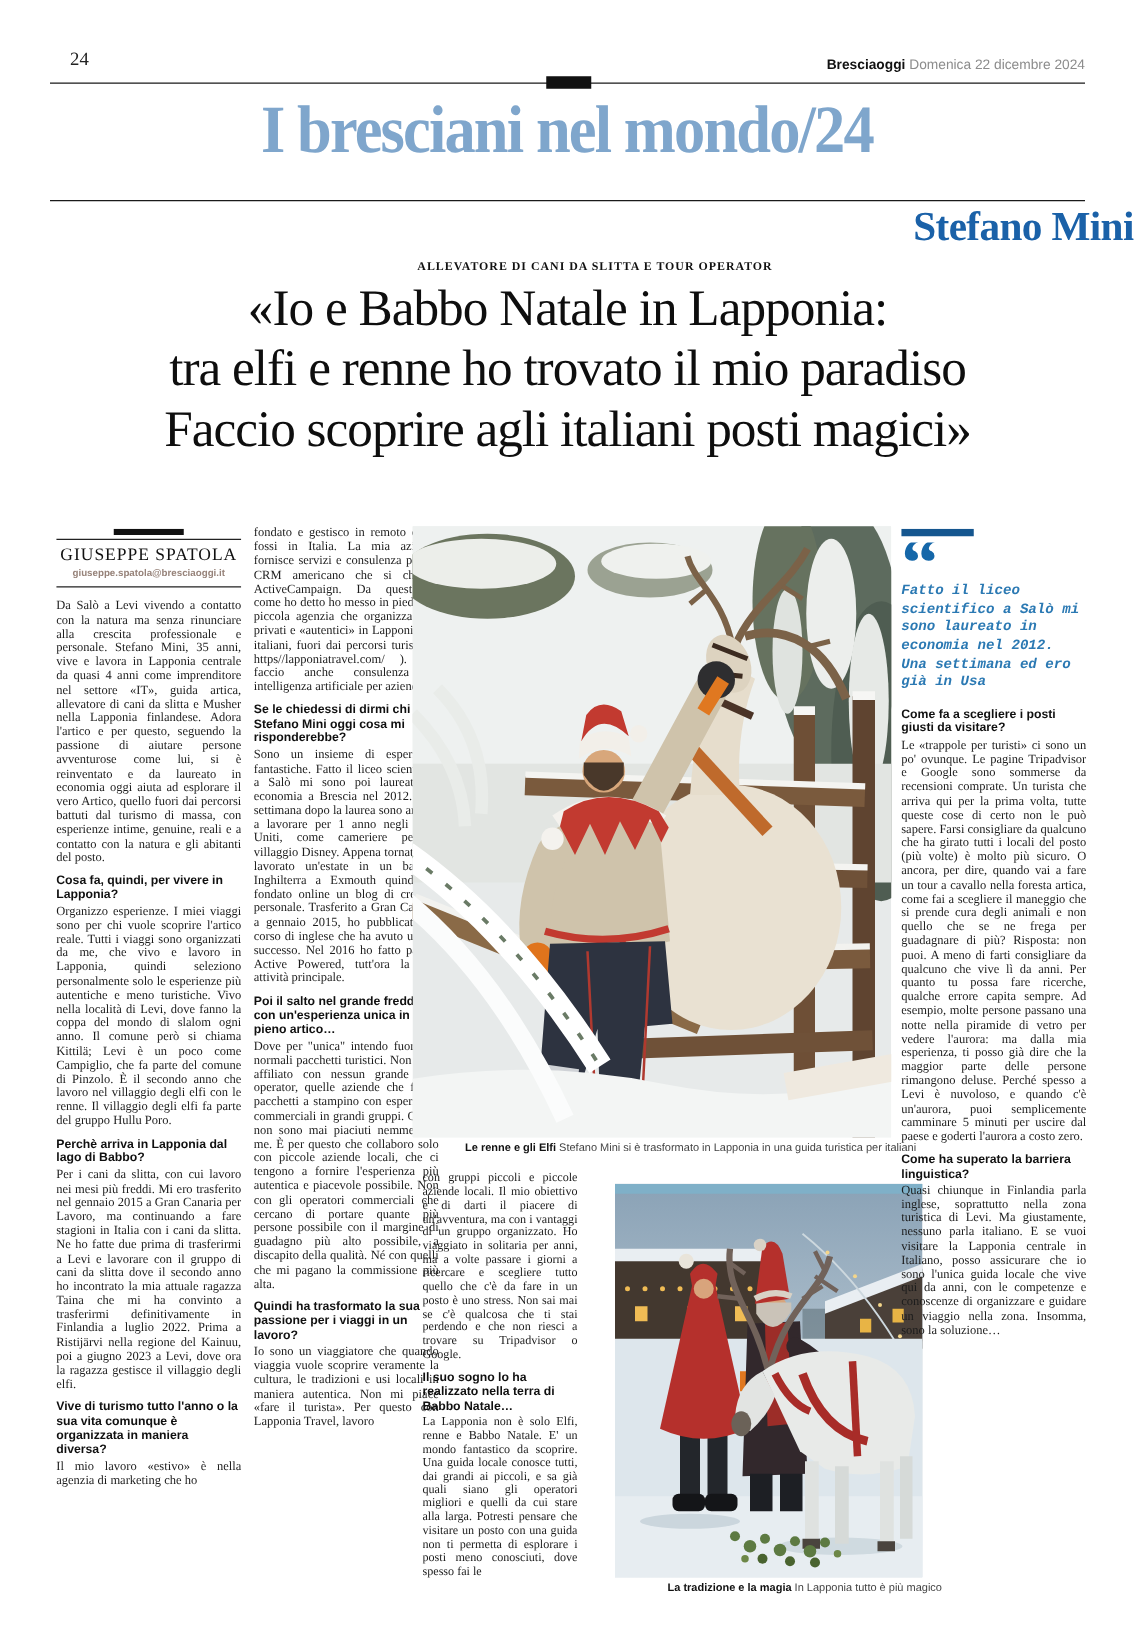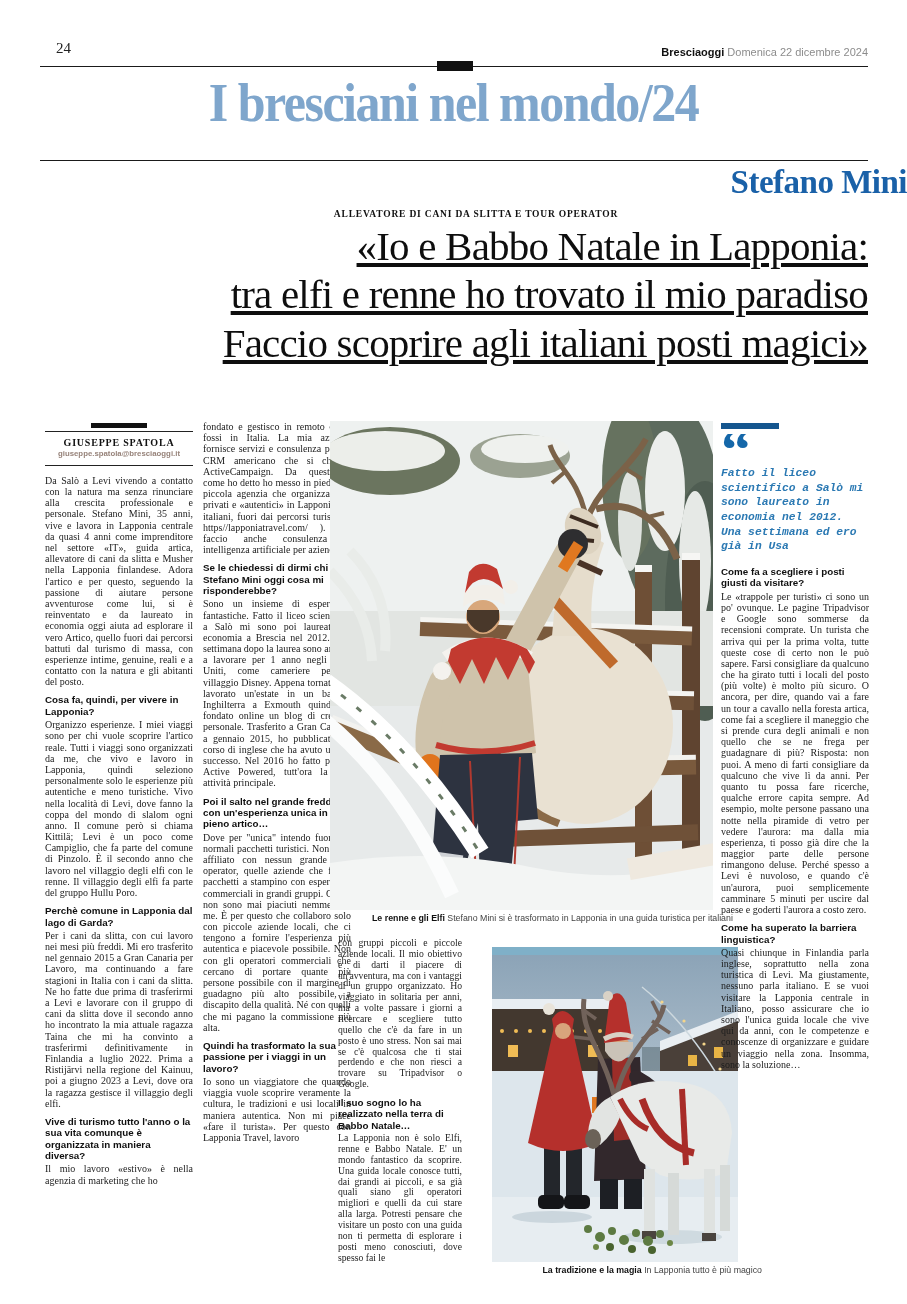--- a/index.html
+++ b/index.html
@@ -16,55 +16,55 @@
   .rule-tab{position:absolute;left:437px;top:61px;width:36px;height:10px;background:#111;}
   .rule-mid{top:160px;}
 
   .kicker{position:absolute;left:0;right:0;top:74px;text-align:center;
           font-weight:bold;font-size:50px;letter-spacing:-1.5px;color:#7fa6cc;
           transform:scaleY(1.08);}
   .person{position:absolute;left:0;right:0;top:164px;text-align:right;
           font-weight:bold;font-size:33px;letter-spacing:-0.5px;color:#1a61a8;}
   .role{position:absolute;left:0;right:0;top:209px;text-align:center;
         font-weight:bold;font-size:9.5px;letter-spacing:0.8px;color:#111;padding-left:45px;}
-  .headline{position:absolute;left:40px;right:39px;top:222px;text-align:right;
-            font-size:41px;line-height:1.18;letter-spacing:-0.8px;color:#0e0e0e;text-decoration:underline;}
+  .headline{position:absolute;left:40px;right:39px;top:222px;text-align:center;
+            font-size:41px;line-height:1.18;letter-spacing:-0.8px;color:#0e0e0e;}
 
   
   .col{position:absolute;width:148px;font-size:10px;line-height:1.12;text-align:justify;
        overflow:hidden;hyphens:auto;}
   .col1{left:45px;top:423px;height:881px;}
   .col2{left:203px;top:421px;height:883px;}
   .col3{left:338px;top:938px;width:124px;height:366px;font-size:9.7px;}
   .col4{left:721px;top:423px;height:881px;}
   .bp{margin:0 0 3px 0;}
   .bq{margin:7px 0 2px 0;font-family:"Liberation Sans",sans-serif;font-size:9.8px;
       font-weight:bold;line-height:1.16;text-align:left;color:#101010;}
 
   
   .authorbox{margin-bottom:9px;text-align:center;border-bottom:1px solid #222;padding-bottom:6px;}
   .ab-bar{width:56px;height:5px;background:#111;margin:0 auto 3px auto;}
   .ab-rule{border-top:1px solid #222;margin-bottom:5px;}
-  .ab-name{font-weight:bold;font-size:10px;letter-spacing:0.8px;color:#111;}
+  .ab-name{font-weight:normal;font-size:14px;letter-spacing:0.8px;color:#111;}
   .ab-mail{font-family:"Liberation Sans",sans-serif;font-weight:bold;font-size:7.8px;color:#97837a;margin-top:2px;}
 
   
   .quotebox{margin-bottom:12px;text-align:left;}
   .qbar{width:58px;height:6px;background:#15568f;margin-bottom:5px;}
   .qmark{font-family:"Liberation Serif",serif;font-weight:bold;font-size:60px;color:#1567a9;
          line-height:0.55;height:32px;overflow:hidden;}
   .qtext{font-family:Liberation Mono, monospace;font-size:11.3px;font-style:italic;
          font-weight:bold;color:#2b79b3;line-height:1.3;}
 
   
   figure{margin:0;padding:0;position:absolute;}
   .fig1{left:330px;top:421px;width:383px;}
   .fig2{left:492px;top:947px;width:270px;}
   .cap{margin-top:3px;font-family:"Liberation Sans",sans-serif;font-size:8.8px;color:#444;
-       white-space:nowrap;text-align:right;padding-left:42px;}
+       white-space:nowrap;text-align:left;padding-left:42px;}
   .cap .lead{font-weight:bold;color:#111;}
   svg{display:block;}
 </style>
 </head>
 <body>
 
 <div id="page">
 
   <div class="pagenum">24</div>
   <div class="masthead">
@@ -88,21 +88,21 @@
   <div class="col col1">
     <div class="authorbox">
       <div class="ab-bar"></div>
       <div class="ab-rule"></div>
       <div class="ab-name">GIUSEPPE SPATOLA</div>
       <div class="ab-mail">giuseppe.spatola@bresciaoggi.it</div>
     </div>
     <p class="bp">Da Salò a Levi vivendo a contatto con la natura ma senza rinunciare alla crescita professionale e personale. Stefano Mini, 35 anni, vive e lavora in Lapponia centrale da quasi 4 anni come imprenditore nel settore «IT», guida artica, allevatore di cani da slitta e Musher nella Lapponia finlandese. Adora l'artico e per questo, seguendo la passione di aiutare persone avventurose come lui, si è reinventato e da laureato in economia oggi aiuta ad esplorare il vero Artico, quello fuori dai percorsi battuti dal turismo di massa, con esperienze intime, genuine, reali e a contatto con la natura e gli abitanti del posto.</p>
     <h4 class="bq">Cosa fa, quindi, per vivere in Lapponia?</h4>
     <p class="bp">Organizzo esperienze. I miei viaggi sono per chi vuole scoprire l'artico reale. Tutti i viaggi sono organizzati da me, che vivo e lavoro in Lapponia, quindi seleziono personalmente solo le esperienze più autentiche e meno turistiche. Vivo nella località di Levi, dove fanno la coppa del mondo di slalom ogni anno. Il comune però si chiama Kittilä; Levi è un poco come Campiglio, che fa parte del comune di Pinzolo. È il secondo anno che lavoro nel villaggio degli elfi con le renne. Il villaggio degli elfi fa parte del gruppo Hullu Poro.</p>
-    <h4 class="bq">Perchè comune in Lapponia dal lago di Garda?</h4>
+    <h4 class="bq">Perchè arriva in Lapponia dal lago di Babbo?</h4>
     <p class="bp">Per i cani da slitta, con cui lavoro nei mesi più freddi. Mi ero trasferito nel gennaio 2015 a Gran Canaria per Lavoro, ma continuando a fare stagioni in Italia con i cani da slitta. Ne ho fatte due prima di trasferirmi a Levi e lavorare con il gruppo di cani da slitta dove il secondo anno ho incontrato la mia attuale ragazza Taina che mi ha convinto a trasferirmi definitivamente in Finlandia a luglio 2022. Prima a Ristijärvi nella regione del Kainuu, poi a giugno 2023 a Levi, dove ora la ragazza gestisce il villaggio degli elfi.</p>
     <h4 class="bq">Vive di turismo tutto l'anno o la sua vita comunque è organizzata in maniera diversa?</h4>
     <p class="bp">Il mio lavoro «estivo» è nella agenzia di marketing che ho</p>
   </div>
 
   <div class="col col2">
     <p class="bp">fondato e gestisco in remoto come fossi in Italia. La mia azienda fornisce servizi e consulenza per un CRM americano che si chiama ActiveCampaign. Da quest'anno come ho detto ho messo in piedi una piccola agenzia che organizza tour privati e «autentici» in Lapponia per italiani, fuori dai percorsi turistici ( https//lapponiatravel.com/ ). Ma faccio anche consulenza di intelligenza artificiale per aziende.</p>
     <h4 class="bq">Se le chiedessi di dirmi chi è Stefano Mini oggi cosa mi risponderebbe?</h4>
     <p class="bp">Sono un insieme di esperienze fantastiche. Fatto il liceo scientifico a Salò mi sono poi laureato in economia a Brescia nel 2012. Una settimana dopo la laurea sono andato a lavorare per 1 anno negli Stati Uniti, come cameriere per il villaggio Disney. Appena tornato, ho lavorato un'estate in un bar in Inghilterra a Exmouth quindi ho fondato online un blog di crescita personale. Trasferito a Gran Canaria a gennaio 2015, ho pubblicato un corso di inglese che ha avuto un bel successo. Nel 2016 ho fatto partire Active Powered, tutt'ora la mia attività principale.</p>
     <h4 class="bq">Poi il salto nel grande freddo con un'esperienza unica in pieno artico…</h4>

